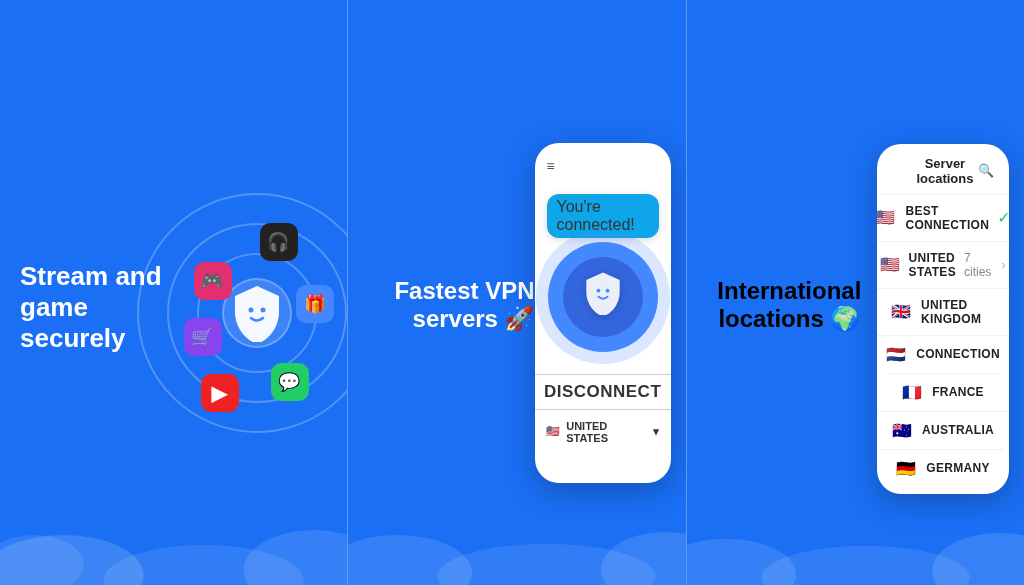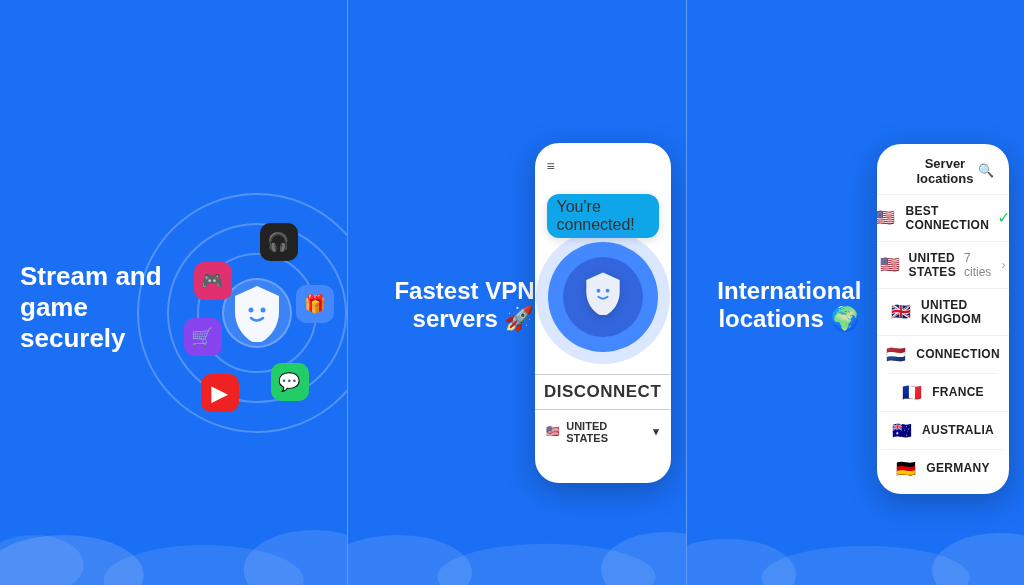--- a/index.html
+++ b/index.html
@@ -196,21 +196,21 @@
       font-weight: 600;
       color: #333;
     }
 
     
     .panel-right {
       padding: 25px 15px 0;
     }
 
     .panel-right .headline {
-      color: #ffffff;
+      color: #000000;
       font-size: 24px;
       font-weight: 700;
       text-align: center;
       z-index: 2;
       position: relative;
     }
 
     
     .server-list-mockup {
       background: white;

